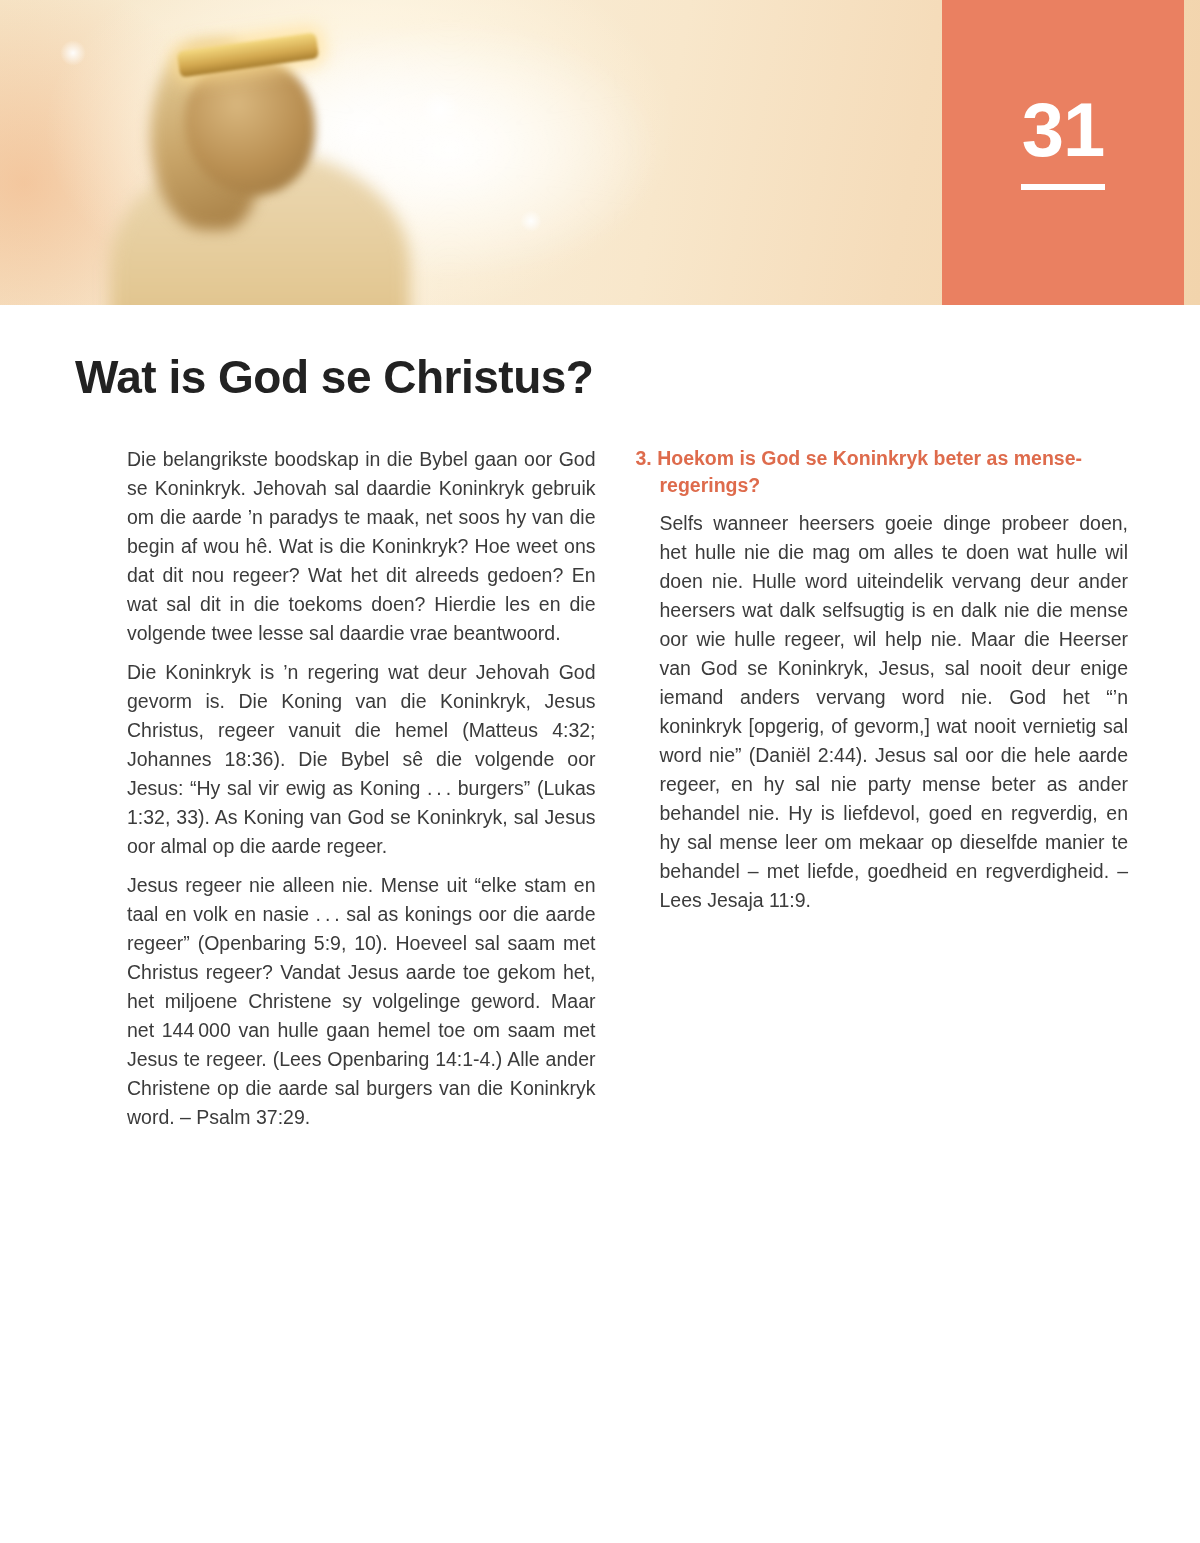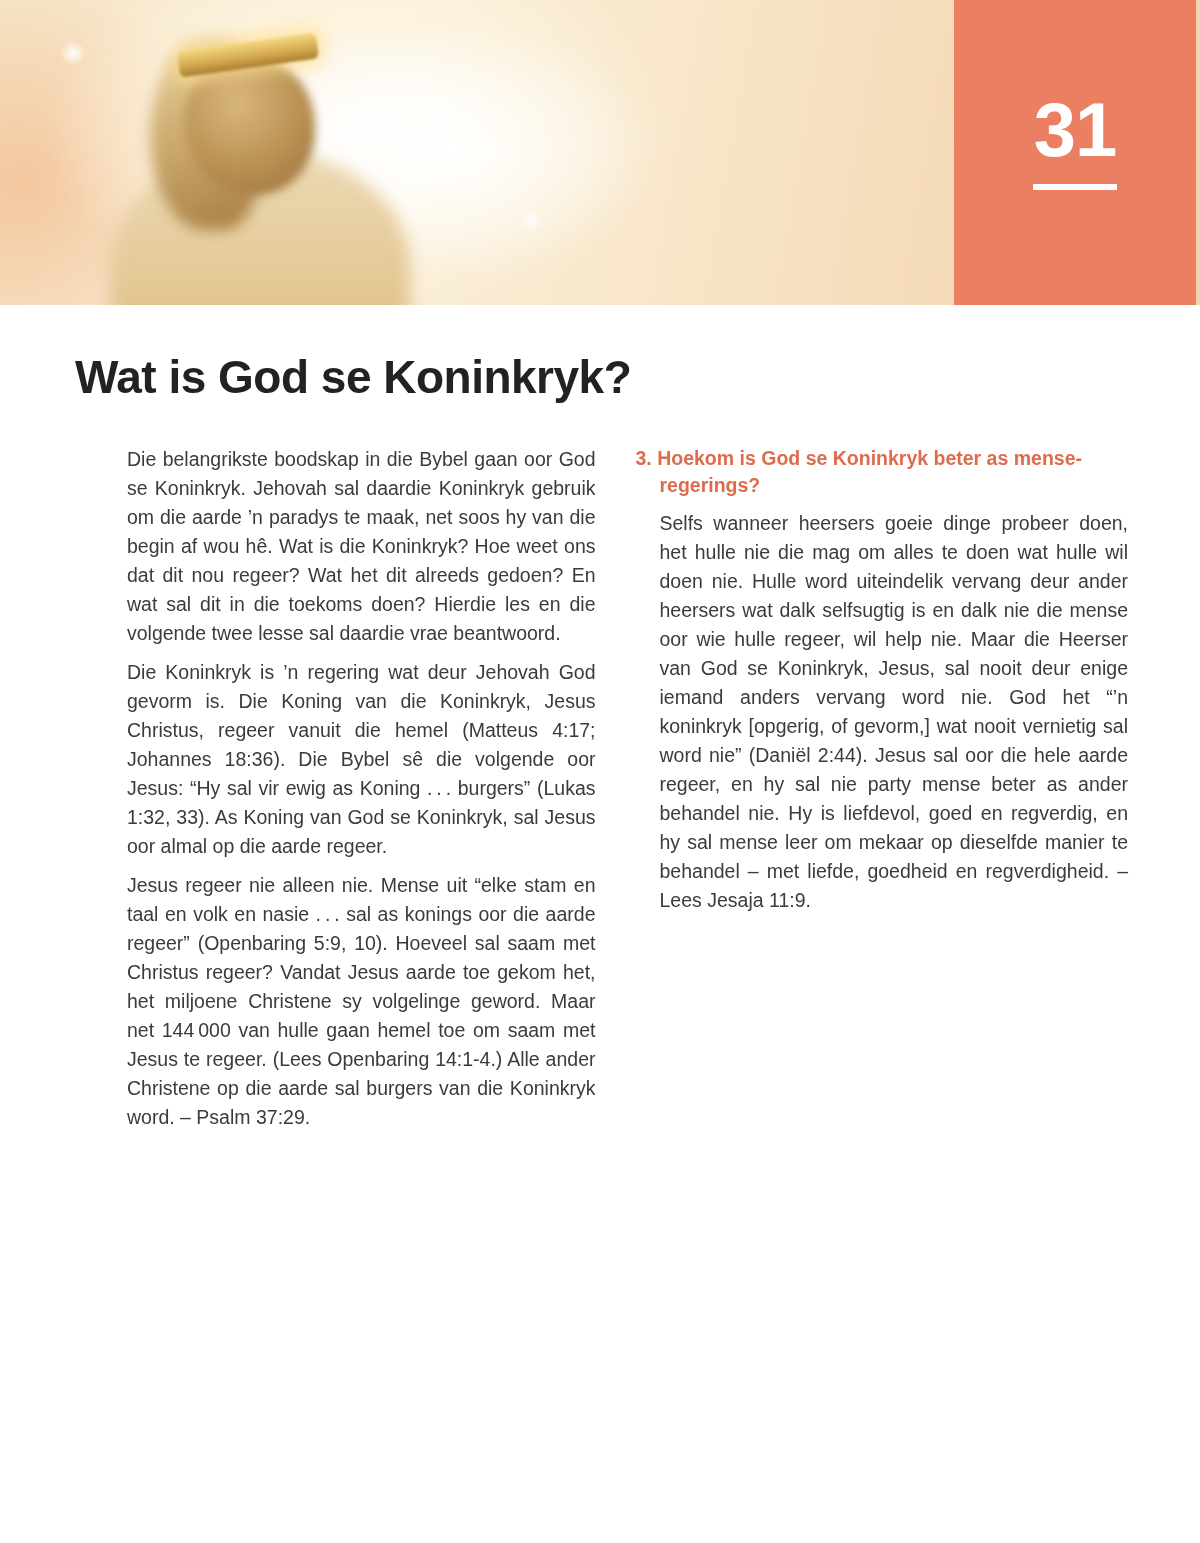--- a/index.html
+++ b/index.html
@@ -70,21 +70,21 @@
     box-shadow: 0 0 18px 6px rgba(255,224,150,0.8);
     filter: blur(1.5px);
   }
   .hero-sparkle {
     position: absolute;
     border-radius: 50%;
     background: radial-gradient(circle, rgba(255,255,255,0.95), rgba(255,230,170,0) 70%);
   }
   .lesson-panel {
     position: absolute;
-    top: 0; right: 4px;
+    top: 0; right: 16px;
     width: 242px;
     height: 100%;
     background: var(--accent-block, #ea8061);
   }
   .lesson-number {
     margin-top: 92px;
     text-align: center;
     color: #ffffff;
     font-size: 76px;
     font-weight: bold;
@@ -151,23 +151,23 @@
     <div class="hero-sparkle" style="left:60px; top:40px; width:26px; height:26px;"></div>
     <div class="hero-sparkle" style="left:420px; top:90px; width:40px; height:40px;"></div>
     <div class="hero-sparkle" style="left:520px; top:210px; width:22px; height:22px;"></div>
 
     <div class="lesson-panel">
       <div class="lesson-number">31</div>
       <div class="lesson-underline"></div>
     </div>
   </div>
 
-  <h1 class="article-title">Wat is God se Koninkryk?</h1>
+  <h1 class="article-title">Wat is God se Christus?</h1>
 
   <div class="article-body">
       <p class="para"><span>Die belangrikste boodskap in die Bybel gaan oor God se Koninkryk. Jehovah sal daardie Koninkryk gebruik om die aarde ’n paradys te maak, net soos hy van die begin af wou hê. Wat is die Koninkryk? Hoe weet ons dat dit nou regeer? Wat het dit alreeds gedoen? En wat sal dit in die toekoms doen? Hierdie les en die volgende twee lesse sal daardie vrae beantwoord.</span></p>
-      <p class="para"><span>Die Koninkryk is ’n regering wat deur Jehovah God gevorm is. Die Koning van die Koninkryk, Jesus Christus, regeer vanuit die hemel (Matteus 4:17; Johannes 18:36). Die Bybel sê die volgende oor Jesus: </span><b>“Hy sal vir ewig as Koning . . . burgers”</b><span> (Lukas 1:32, 33). As Koning van God se Koninkryk, sal Jesus oor almal op die aarde regeer.</span></p>
+      <p class="para"><span>Die Koninkryk is ’n regering wat deur Jehovah God gevorm is. Die Koning van die Koninkryk, Jesus Christus, regeer vanuit die hemel (Matteus 4:32; Johannes 18:36). Die Bybel sê die volgende oor Jesus: </span><b>“Hy sal vir ewig as Koning . . . burgers”</b><span> (Lukas 1:32, 33). As Koning van God se Koninkryk, sal Jesus oor almal op die aarde regeer.</span></p>
       <p class="para"><span>Jesus regeer nie alleen nie. Mense uit </span><b>“elke stam en taal en volk en nasie . . . sal as konings oor die aarde regeer”</b><span> (Openbaring 5:9, 10). Hoeveel sal saam met Christus regeer? Vandat Jesus aarde toe gekom het, het miljoene Christene sy volgelinge geword. Maar net 144 000 van hulle gaan hemel toe om saam met Jesus te regeer. (Lees Openbaring 14:1-4.) Alle ander Christene op die aarde sal burgers van die Koninkryk word. – Psalm 37:29.</span></p>
       <h2 class="question"><span class="qnum">3. </span>Hoekom is God se Koninkryk beter as mense­regerings?</h2>
       <p class="para"><span>Selfs wanneer heersers goeie dinge probeer doen, het hulle nie die mag om alles te doen wat hulle wil doen nie. Hulle word uiteindelik vervang deur ander heersers wat dalk selfsugtig is en dalk nie die mense oor wie hulle regeer, wil help nie. Maar die Heerser van God se Koninkryk, Jesus, sal nooit deur enige iemand anders vervang word nie. God het </span><b>“’n koninkryk [opgerig, of gevorm,] wat nooit vernietig sal word nie”</b><span> (Daniël 2:44). Jesus sal oor die hele aarde regeer, en hy sal nie party mense beter as ander behandel nie. Hy is liefdevol, goed en regverdig, en hy sal mense leer om mekaar op dieselfde manier te behandel – met liefde, goedheid en regverdigheid. – Lees Jesaja 11:9.</span></p>
     </div>
 
 </div>
 
 </body></html>

